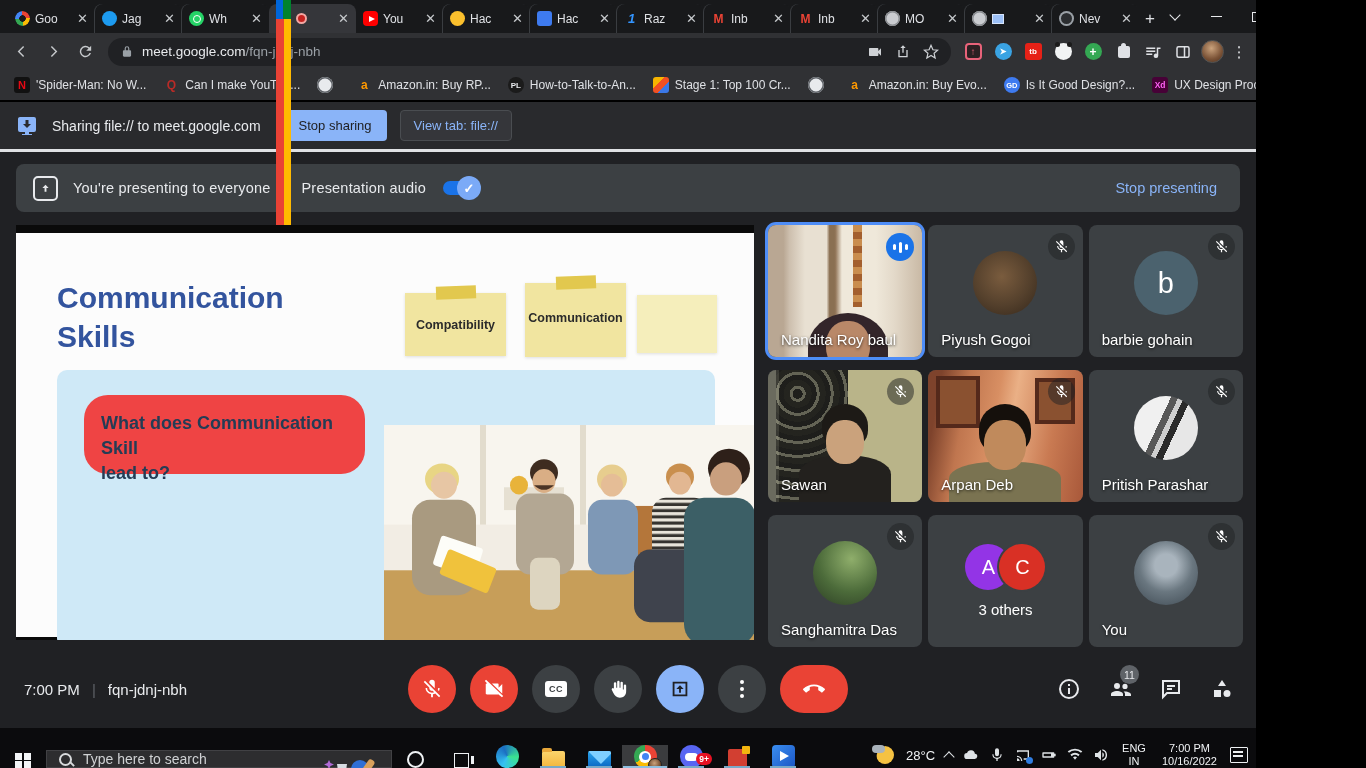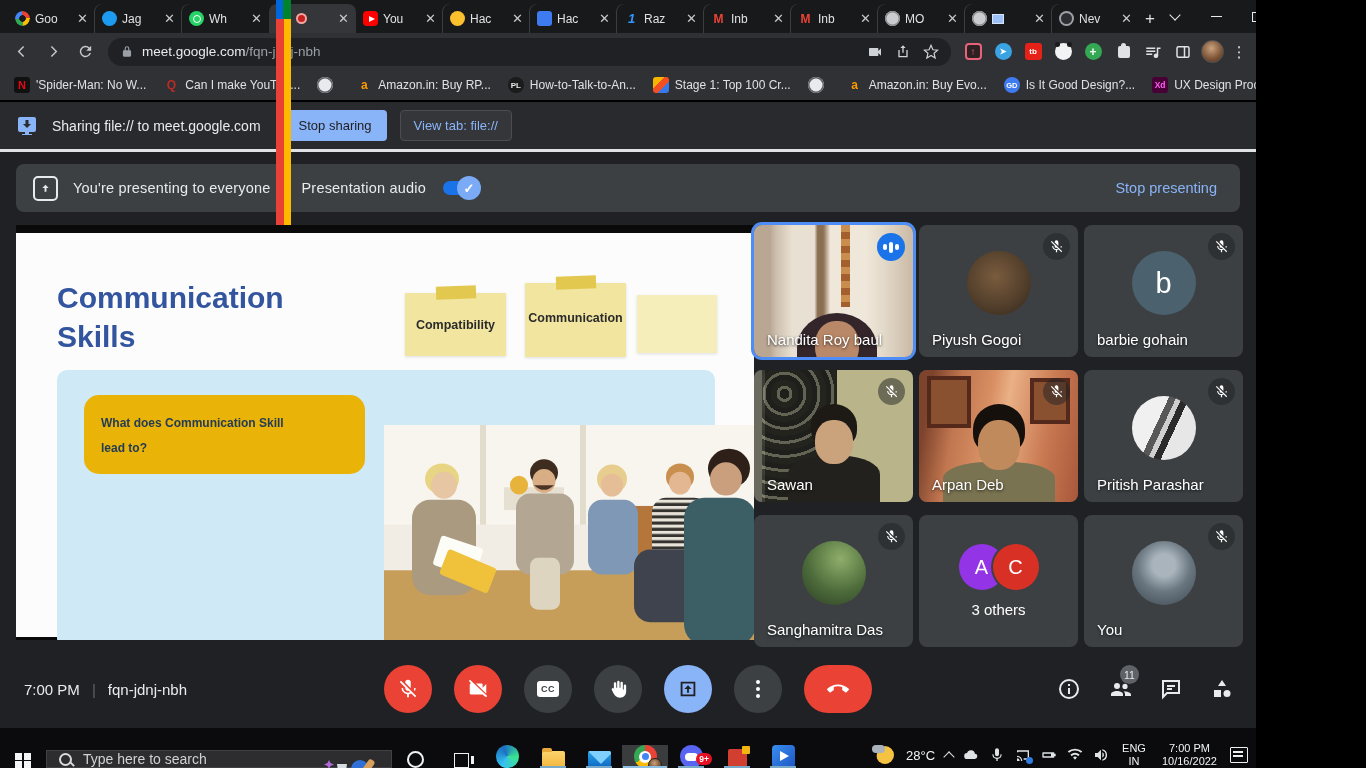--- a/index.html
+++ b/index.html
@@ -90,36 +90,36 @@
   .meet{height:576px;background:#202124;display:flex;flex-direction:column}
   .banner{margin:12px 16px 0;height:48px;background:#3c4043;border-radius:8px;display:flex;align-items:center;padding:0 17px;gap:15px;flex:none}
   .present-frame{width:25px;height:25px;border:2px solid #e8eaed;border-radius:5px;display:flex;align-items:center;justify-content:center;flex:none}
   .present-frame svg,.pbtn svg{width:15px;height:15px;fill:#e8eaed}
   .banner .btext{font-size:14.5px;font-weight:500;color:#e8eaed;letter-spacing:.2px}
   .vsep{width:1px;height:22px;background:#5f6368}
   .toggle{position:relative;width:34px;height:14px;border-radius:7px;background:#1a73e8;margin-left:2px}
   .toggle .knob{position:absolute;right:-4px;top:-5px;width:24px;height:24px;border-radius:50%;background:#7baaf7;display:flex;align-items:center;justify-content:center;color:#fff;font-size:13px;font-weight:bold}
   .stop-presenting{margin-left:auto;color:#8ab4f8;font-size:14.5px;font-weight:500;padding-right:6px}
 
-  .mainrow{flex:1;display:flex;padding:13px 13px 0 16px;}
+  .mainrow{flex:1;display:flex;padding:13px 13px 0 16px;gap:14px}
 
   
   .slide{position:relative;width:738px;height:415px;background:#0a0a0a;overflow:hidden;flex:none}
   .slide-white{position:absolute;left:0;right:0;top:8px;bottom:3px;background:#fcfcfc}
   .slide-title{position:absolute;left:41px;top:45px;font-size:30px;line-height:39px;font-weight:bold;color:#33549e}
   .sticky{position:absolute;background:#f1e5a0;box-shadow:0 1px 3px rgba(0,0,0,.12)}
   .sticky .tape{position:absolute;top:-7px;left:50%;transform:translateX(-50%) rotate(-2deg);width:40px;height:13px;background:#e2c84e}
   .sticky .snote{position:absolute;left:0;right:0;text-align:center;font-size:12.5px;font-weight:bold;color:#2b2b2b}
   .sticky1{left:389px;top:60px;width:101px;height:63px}
   .sticky1 .snote{top:25px}
   .sticky2{left:509px;top:50px;width:101px;height:74px}
   .sticky2 .snote{top:28px}
   .sticky3{left:621px;top:62px;width:80px;height:58px;background:#f5eebb}
   .bluepanel{position:absolute;left:41px;top:137px;width:658px;height:278px;background:#cfe9f7;border-radius:10px}
-  .callout{position:absolute;left:68px;top:162px;width:281px;height:79px;background:#eab308;border-radius:15px;padding:16px 17px;font-size:12px;line-height:25px;font-weight:bold;color:#243c55}
+  .callout{position:absolute;left:68px;top:162px;width:281px;height:79px;background:#ef4444;border-radius:24px;padding:16px 17px;font-size:18px;line-height:25px;font-weight:bold;color:#243c55}
   .photo{position:absolute;left:368px;top:192px;width:370px;height:220px}
   .photo svg{display:block;width:100%;height:100%}
 
   
   .grid{flex:1;display:grid;grid-template-columns:repeat(3,1fr);grid-template-rows:repeat(3,132px);gap:13px 6px}
   .tile{position:relative;background:#3c4043;border-radius:8px;overflow:hidden}
   .tile .name{position:absolute;left:13px;bottom:9px;font-size:15px;font-weight:500;color:#fff;text-shadow:0 1px 3px rgba(0,0,0,.75);z-index:3}
   .micoff{position:absolute;top:8px;right:8px;width:27px;height:27px;border-radius:50%;background:rgba(32,33,36,.5);display:flex;align-items:center;justify-content:center;z-index:3}
   .micoff svg{width:15px;height:15px;fill:#fff}
   .speakbadge{position:absolute;top:8px;right:8px;width:28px;height:28px;border-radius:50%;background:#1a73e8;display:flex;align-items:center;justify-content:center;gap:2.5px;z-index:3}
@@ -144,21 +144,21 @@
   .group-avs{position:absolute;left:50%;top:52px;transform:translate(-50%,-50%);display:flex;align-items:center;z-index:2}
   .gav{width:46px;height:46px;border-radius:50%;display:flex;align-items:center;justify-content:center;color:#fff;font-size:20px;font-weight:500}
   .gav.a{background:#9334e6}
   .gav.c{background:#d93025;margin-left:-12px;box-shadow:0 0 0 2px #3c4043}
   .tile .centername{position:absolute;left:0;right:0;top:86px;text-align:center;font-size:15px;font-weight:500;color:#fff;z-index:3}
 
   
   .callbar{height:84px;display:flex;align-items:center;position:relative;flex:none}
   .cb-left{display:flex;align-items:center;gap:12px;margin-left:24px;color:#e8eaed;font-size:15px}
   .cb-left .sep{color:#5f6368}
-  .cb-center{position:absolute;left:50%;top:50%;transform:translate(-50%,-50%);display:flex;align-items:center;gap:22px}
+  .cb-center{position:absolute;left:50%;top:50%;transform:translate(-50%,-50%);display:flex;align-items:center;gap:14px}
   .rbtn{width:48px;height:48px;border-radius:50%;display:flex;align-items:center;justify-content:center;border:none}
   .rbtn svg{width:22px;height:22px;fill:#fff}
   .rbtn.red{background:#ea4335}
   .rbtn.dark{background:#3c4043}
   .rbtn.blue{background:#8ab4f8}
   .rbtn.blue svg{fill:#202124}
   .rbtn.end{width:68px;border-radius:26px;background:#ea4335}
   .ccbox{width:22px;height:16px;background:#fff;border-radius:3px;display:flex;align-items:center;justify-content:center;font-size:9px;font-weight:bold;color:#3c4043;letter-spacing:.5px}
   .dots3{display:flex;flex-direction:column;gap:3px}
   .dots3 i{width:4px;height:4px;border-radius:50%;background:#fff}

